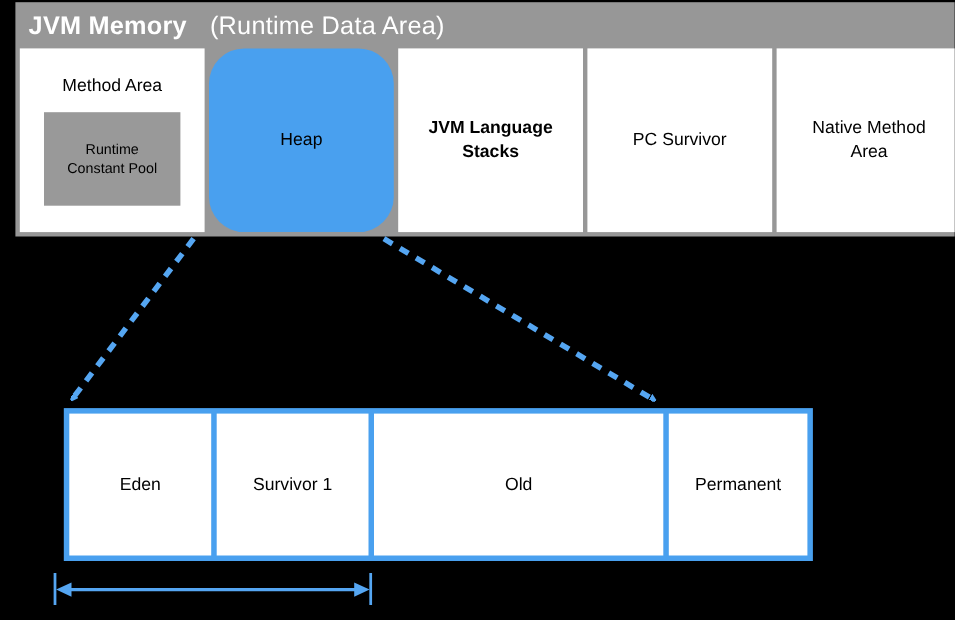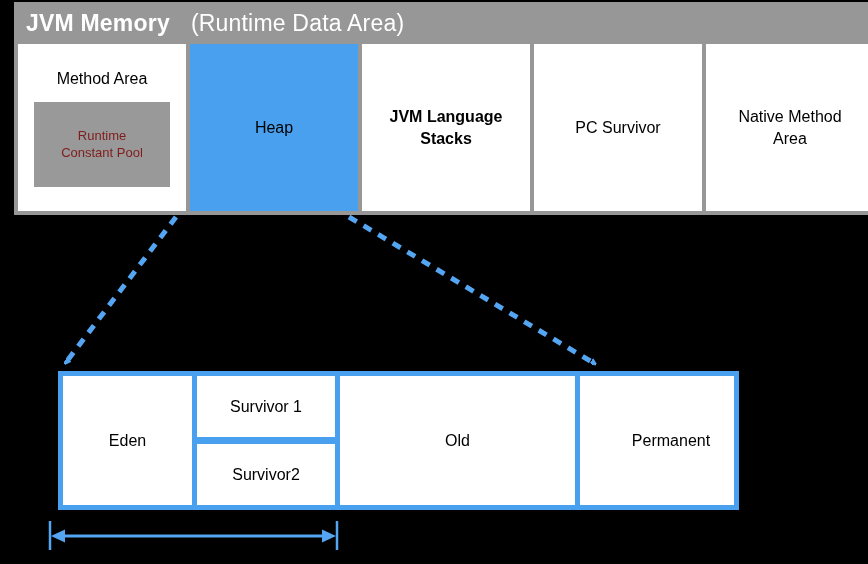--- a/index.html
+++ b/index.html
@@ -52,33 +52,33 @@
     flex: 1;
     background: #ffffff;
     display: flex;
     align-items: center;
     justify-content: center;
     text-align: center;
     color: #000000;
     font-size: 16px;
     line-height: 1.35;
   }
-  .area-box.highlight { background: #49a0ef; }
+  .area-box.highlight { background: #49a0ef; border-radius: 32px; }
   .area-box.method {
     flex-direction: column;
     justify-content: flex-start;
     padding-top: 24px;
     box-sizing: border-box;
   }
   .method .area-label { margin-bottom: 12px; }
   .pool-box {
-    width: 136px;
+    width: 124px;
     height: 85px;
     background: #999999;
-    color: #7f1d1d;
+    color: #000000;
     font-size: 13px;
     line-height: 1.35;
     display: flex;
     align-items: center;
     justify-content: center;
     text-align: center;
   }
   .pool-box span { display: inline-block; max-width: 95px; }
   .wrap-120 { display: inline-block; max-width: 122px; font-weight: bold; }
   .wrap-130 { display: inline-block; max-width: 132px; }
@@ -107,21 +107,21 @@
   }
   .hd-eden { width: 129px; }
   .survivor-col {
     width: 138px;
     display: flex;
     flex-direction: column;
     gap: 7px;
   }
   .survivor-col .hd-cell { flex: 1; }
   .hd-old { flex: 1; }
-  .hd-permanent { width: 126px; padding-left: 28px; }
+  .hd-permanent { width: 126px; }
 
   
   .overlay {
     position: absolute;
     left: 0;
     top: 0;
     width: 868px;
     height: 564px;
     pointer-events: none;
   }
@@ -159,23 +159,20 @@
   </div>
 
   <div class="heap-detail">
     <div class="hd-cell hd-eden">
       <span>Eden</span>
     </div>
     <div class="survivor-col">
       <div class="hd-cell">
         <span>Survivor 1</span>
       </div>
-      <div class="hd-cell">
-        <span>Survivor2</span>
-      </div>
     </div>
     <div class="hd-cell hd-old">
       <span>Old</span>
     </div>
     <div class="hd-cell hd-permanent">
       <span>Permanent</span>
     </div>
   </div>
 
   <svg class="overlay" viewBox="0 0 868 564" xmlns="http://www.w3.org/2000/svg">

